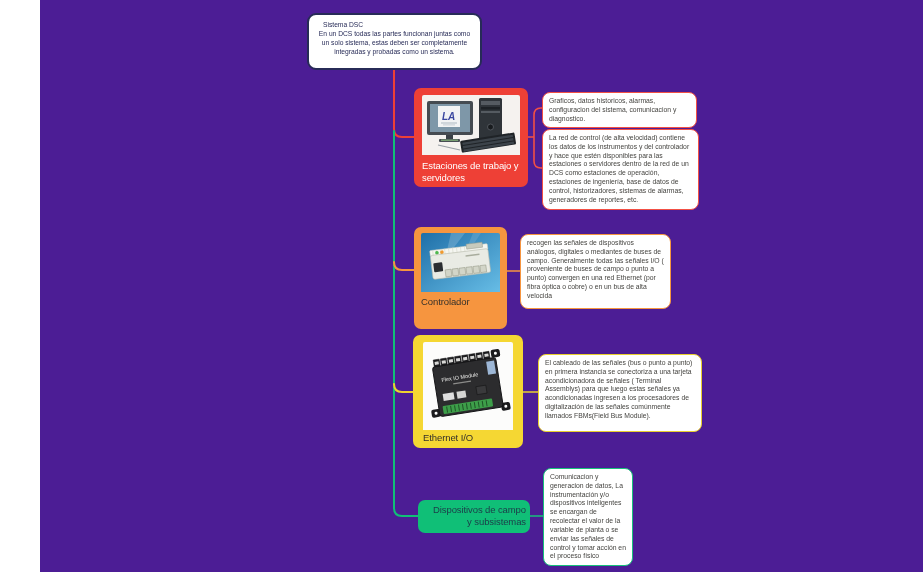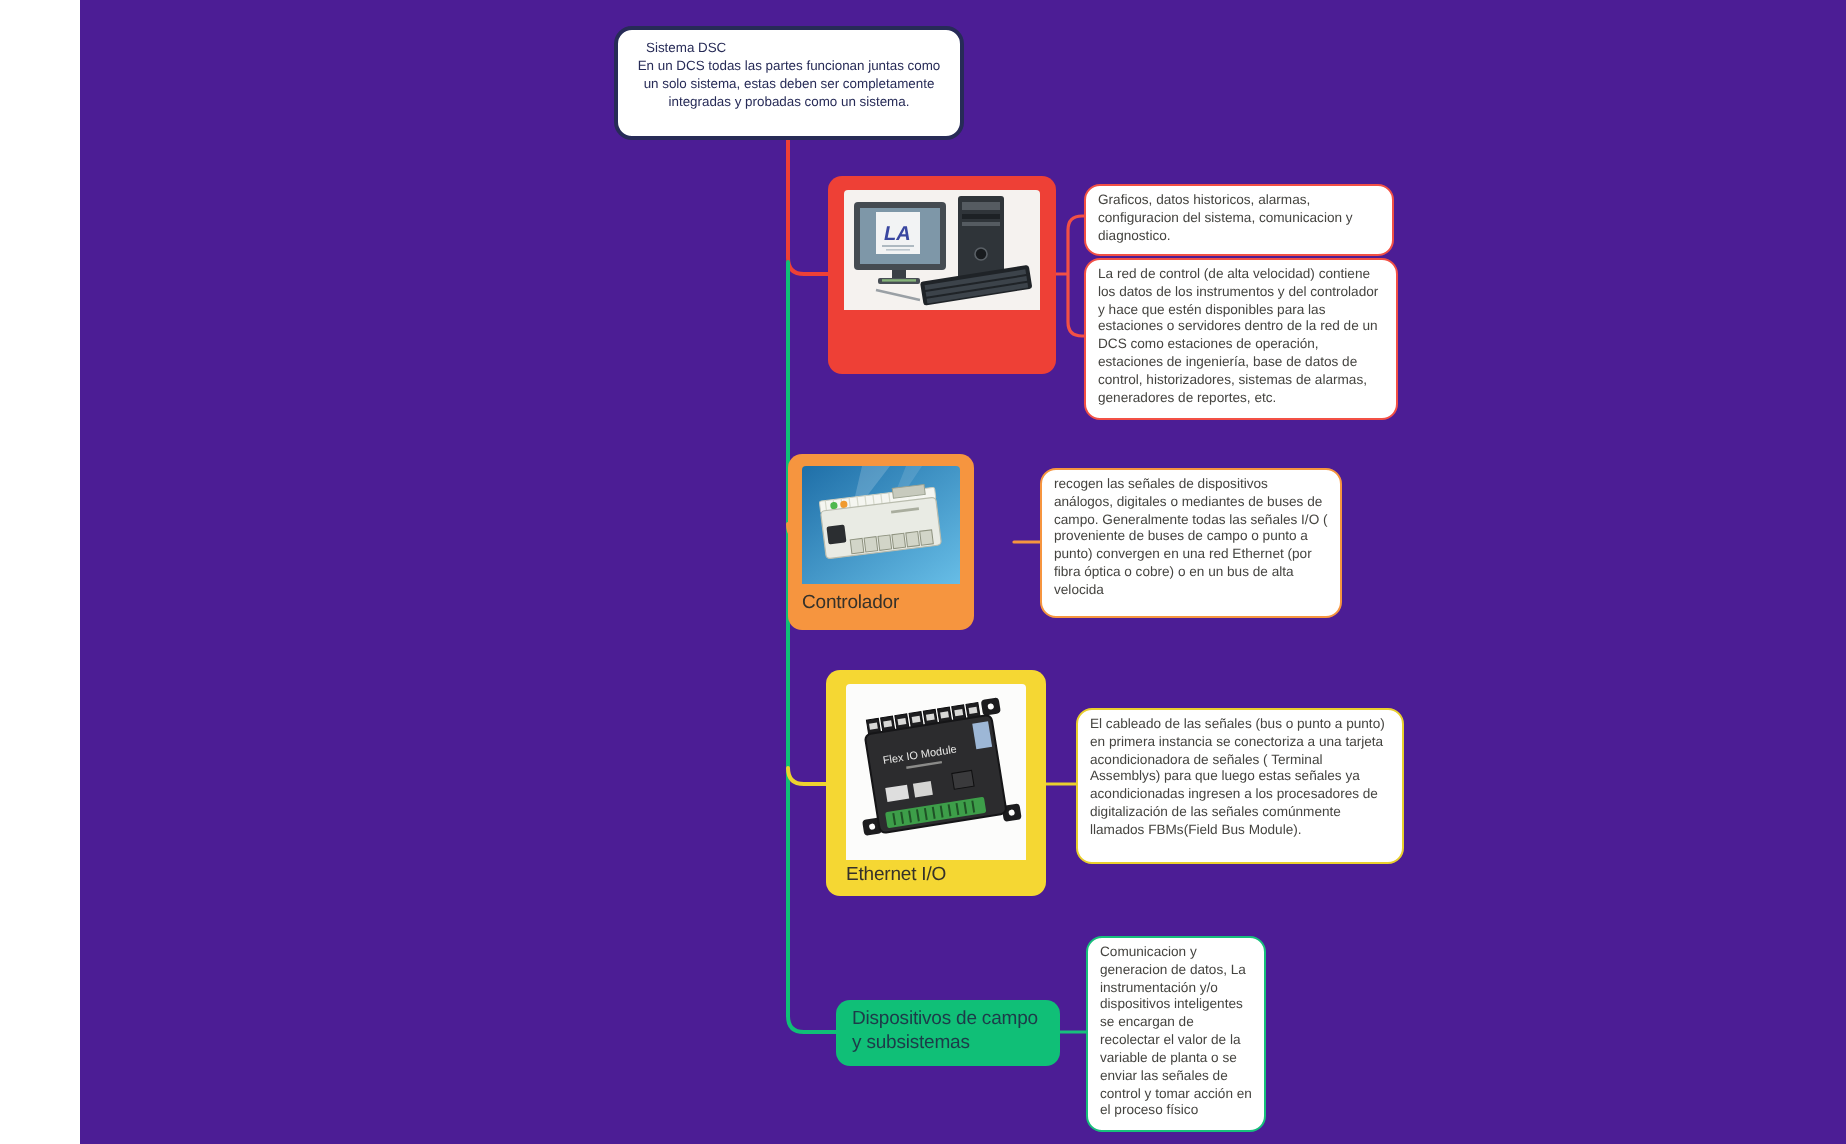--- a/index.html
+++ b/index.html
@@ -23,30 +23,30 @@
   .node { position:absolute; border-radius:7px; box-sizing:border-box; }
   .node-img { position:absolute; overflow:hidden; border-radius:2px; }
   .node-label {
     position:absolute; font-size:9.5px; line-height:1.28;
     letter-spacing:-0.1px;
   }
   #node-workstations { left:374px; top:88px;  width:114px; height:99px;  background:#ee4036; }
   #node-workstations .node-img { left:8px; top:7px; }
   #node-workstations .node-label { left:8px; top:72px; width:102px; color:#ffffff; }
 
-  #node-controller { left:354px; top:227px; width:93px; height:88px; background:#f6953f; }
+  #node-controller { left:374px; top:227px; width:93px; height:102px; background:#f6953f; }
   #node-controller .node-img { left:7px; top:6px; }
   #node-controller .node-label { left:7px; top:69px; width:82px; color:#35312a; }
 
   #node-io { left:373px; top:335px; width:110px; height:113px; background:#f5d733; }
   #node-io .node-img { left:10px; top:7px; }
   #node-io .node-label { left:10px; top:97px; width:95px; color:#35312a; }
 
   #node-field { left:378px; top:500px; width:112px; height:33px; background:#10bf77; }
-  #node-field .node-label { left:8px; top:4px; width:100px; color:#1d3b49; }
+  #node-field .node-label { left:8px; top:4px; width:100px; color:#1d3b49;text-align:right; }
 
   
   .note {
     position:absolute; background:#ffffff; border-radius:8px;
     box-sizing:border-box; padding:4px 6px; color:#454440;
     font-size:6.8px; line-height:1.3;
   }
   .note-red    { border:1.5px solid #f25045; }
   .note-orange { border:1.5px solid #f6953f; }
   .note-yellow { border:1.5px solid #e9cf2e; }
@@ -99,20 +99,21 @@
         <circle cx="68.5" cy="32" r="3" fill="#181b1e" stroke="#5a6066" stroke-width="0.8"></circle>
         <line x1="16" y1="50" x2="38" y2="55" stroke="#9aa0a5" stroke-width="1.2"></line>
         <g transform="translate(38,46) rotate(-9)">
           <rect x="0" y="0" width="55" height="12" rx="1.5" fill="#1f2327"></rect>
           <rect x="2" y="2" width="51" height="2.4" fill="#3c434a"></rect>
           <rect x="2" y="5.4" width="51" height="2.4" fill="#3c434a"></rect>
           <rect x="2" y="8.8" width="51" height="2.4" fill="#3c434a"></rect>
         </g>
       </svg>
     </div>
+    <div class="node-label">Estaciones de trabajo y servidores</div>
   </div>
   <div class="note note-red" id="note-ws-1">
     <span>Graficos, datos historicos, alarmas, configuracion del sistema, comunicacion y diagnostico.</span>
   </div>
   <div class="note note-red" id="note-ws-2">
     <span>La red de control (de alta velocidad) contiene los datos de los instrumentos y del controlador y hace que estén disponibles para las estaciones o servidores dentro de la red de un DCS como estaciones de operación, estaciones de ingeniería, base de datos de control, historizadores, sistemas de alarmas, generadores de reportes, etc.</span>
   </div>
 
   <div class="node" id="node-controller">
     <div class="node-img">

